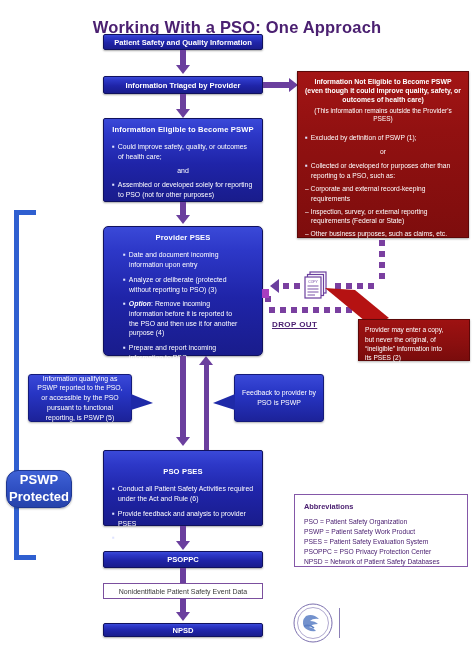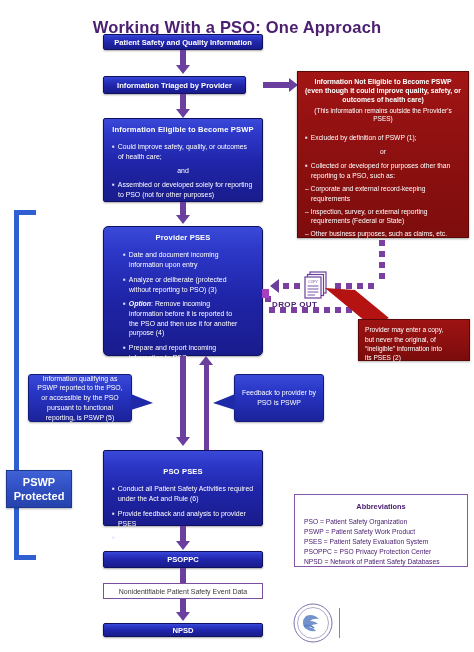--- a/index.html
+++ b/index.html
@@ -66,38 +66,38 @@
     background:linear-gradient(180deg,#9e1212 0%,#8a0f0f 60%,#7a0c0c 100%);
     border:1px solid #5c0808;color:#fff;box-sizing:border-box;
     font-size:6.6px;line-height:1.4;padding:5px 6px;
     box-shadow:0 1px 2px rgba(0,0,0,.3);
   }
 
   
   .bracket{background:#2f5fd0;}
   .pswpbox{
     background:linear-gradient(180deg,#3f62d6 0%,#2f4fc2 50%,#2643ab 100%);
-    border:1px solid #1e3690;border-radius:0;color:#fff;
+    border:1px solid #1e3690;border-radius:12px;color:#fff;
     display:flex;align-items:center;justify-content:center;text-align:center;
-    font-weight:bold;font-size:11px;line-height:1.3;
+    font-weight:bold;font-size:13px;line-height:1.3;
     box-shadow:0 1px 2px rgba(0,0,0,.3);
   }
 
   
   .plainbox{
     background:#ffffff;border:1px solid #7b4f9e;box-sizing:border-box;
     display:flex;align-items:center;justify-content:center;text-align:center;
     font-size:7px;color:#3a3a3a;
   }
   
   #abbrev{
     background:#ffffff;border:1.5px solid #8457a8;box-sizing:border-box;
     padding:7px 9px;
   }
-  #abbrev .ahdr{text-align:center;font-weight:bold;font-size:7.4px;color:#4b2071;margin-bottom:6px;}
+  #abbrev .ahdr{font-weight:bold;font-size:7.4px;color:#4b2071;margin-bottom:6px;}
   #abbrev .arow{font-size:6.7px;color:#4b2071;line-height:1.48;white-space:nowrap;}
 
   
   .vstem{background:#6b3f9e;}
   .hstem{background:#6b3f9e;}
   .arrow-d{width:0;height:0;border-left:7px solid transparent;border-right:7px solid transparent;border-top:9px solid #6b3f9e;}
   .arrow-u{width:0;height:0;border-left:7px solid transparent;border-right:7px solid transparent;border-bottom:9px solid #6b3f9e;}
   .arrow-r{width:0;height:0;border-top:7px solid transparent;border-bottom:7px solid transparent;border-left:9px solid #6b3f9e;}
   .arrow-l{width:0;height:0;border-top:7px solid transparent;border-bottom:7px solid transparent;border-right:9px solid #6b3f9e;}
 
@@ -133,21 +133,21 @@
   </div>
 </div>
 
 <div class="abs bluebox barbox" style="left:103px;top:34px;width:160px;height:16px;">
   <span>Patient Safety and Quality Information</span>
 </div>
 
 <div class="abs vstem" style="left:180px;top:50px;width:6px;height:17px;"></div>
 <div class="abs arrow-d" style="left:176px;top:65px;"></div>
 
-<div class="abs bluebox barbox" style="left:103px;top:76px;width:143px;height:18px;">
+<div class="abs bluebox barbox" style="left:103px;top:76px;width:160px;height:18px;">
   <span>Information Triaged by Provider</span>
 </div>
 
 <div class="abs hstem" style="left:263px;top:82px;width:28px;height:6px;"></div>
 <div class="abs arrow-r" style="left:289px;top:78px;"></div>
 
 <div class="abs vstem" style="left:180px;top:94px;width:6px;height:17px;"></div>
 <div class="abs arrow-d" style="left:176px;top:109px;"></div>
 
 <div class="abs bluebox" style="left:103px;top:118px;width:160px;height:84px;padding:6px 8px;">
@@ -216,21 +216,21 @@
 <div class="abs dashsq" style="left:291px;top:307px;width:6px;height:6px;"></div>
 <div class="abs dashsq" style="left:302px;top:307px;width:6px;height:6px;"></div>
 <div class="abs dashsq" style="left:313px;top:307px;width:6px;height:6px;"></div>
 <div class="abs dashsq" style="left:324px;top:307px;width:6px;height:6px;"></div>
 <div class="abs dashsq" style="left:335px;top:307px;width:6px;height:6px;"></div>
 <div class="abs dashsq" style="left:346px;top:307px;width:6px;height:6px;"></div>
 <div class="abs dashsq" style="left:357px;top:307px;width:6px;height:6px;"></div>
 <div class="abs dashsq" style="left:368px;top:307px;width:6px;height:6px;"></div>
 <div class="abs dashsq" style="left:265px;top:296px;width:6px;height:6px;"></div>
 
-<div class="abs" id="dropout" style="left:272px;top:300px;">DROP OUT</div>
+<div class="abs" id="dropout" style="left:272px;top:320px;text-decoration:underline;">DROP OUT</div>
 
 <svg class="abs" style="left:325px;top:288px;width:68px;height:42px;" viewBox="0 0 68 42">
   <polygon points="0,0 46,38 64,30 30,2" fill="#b51212"></polygon>
 </svg>
 
 <div class="abs redcallout" style="left:358px;top:319px;width:112px;height:42px;">
   <div>Provider may enter a copy,</div>
   <div style="position:absolute;left:6px;top:15px;">but never the original, of</div>
   <div style="position:absolute;left:6px;top:24px;">“ineligible” information into</div>
   <div style="position:absolute;left:6px;top:33px;">its PSES (2)</div>

